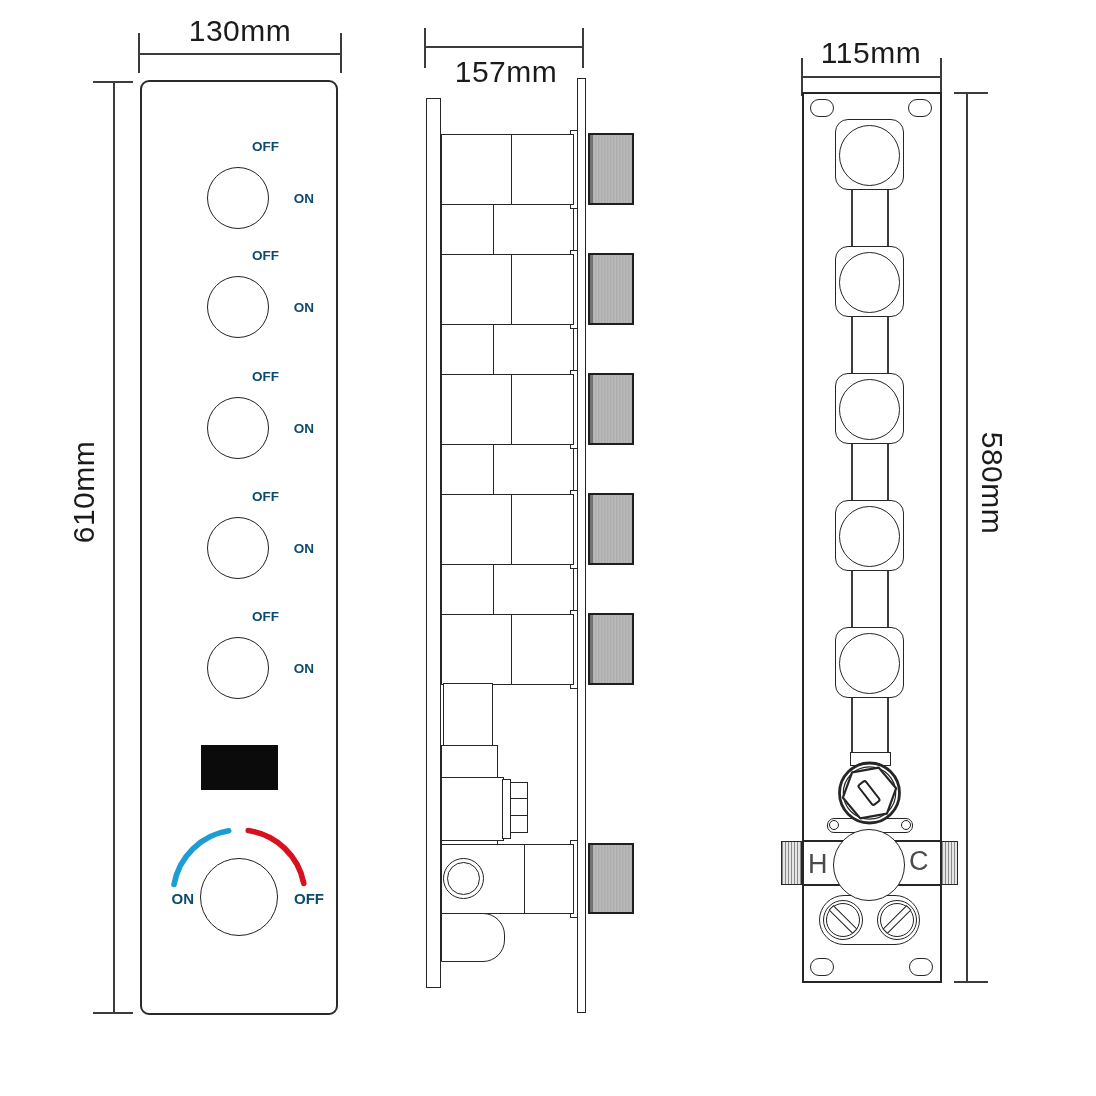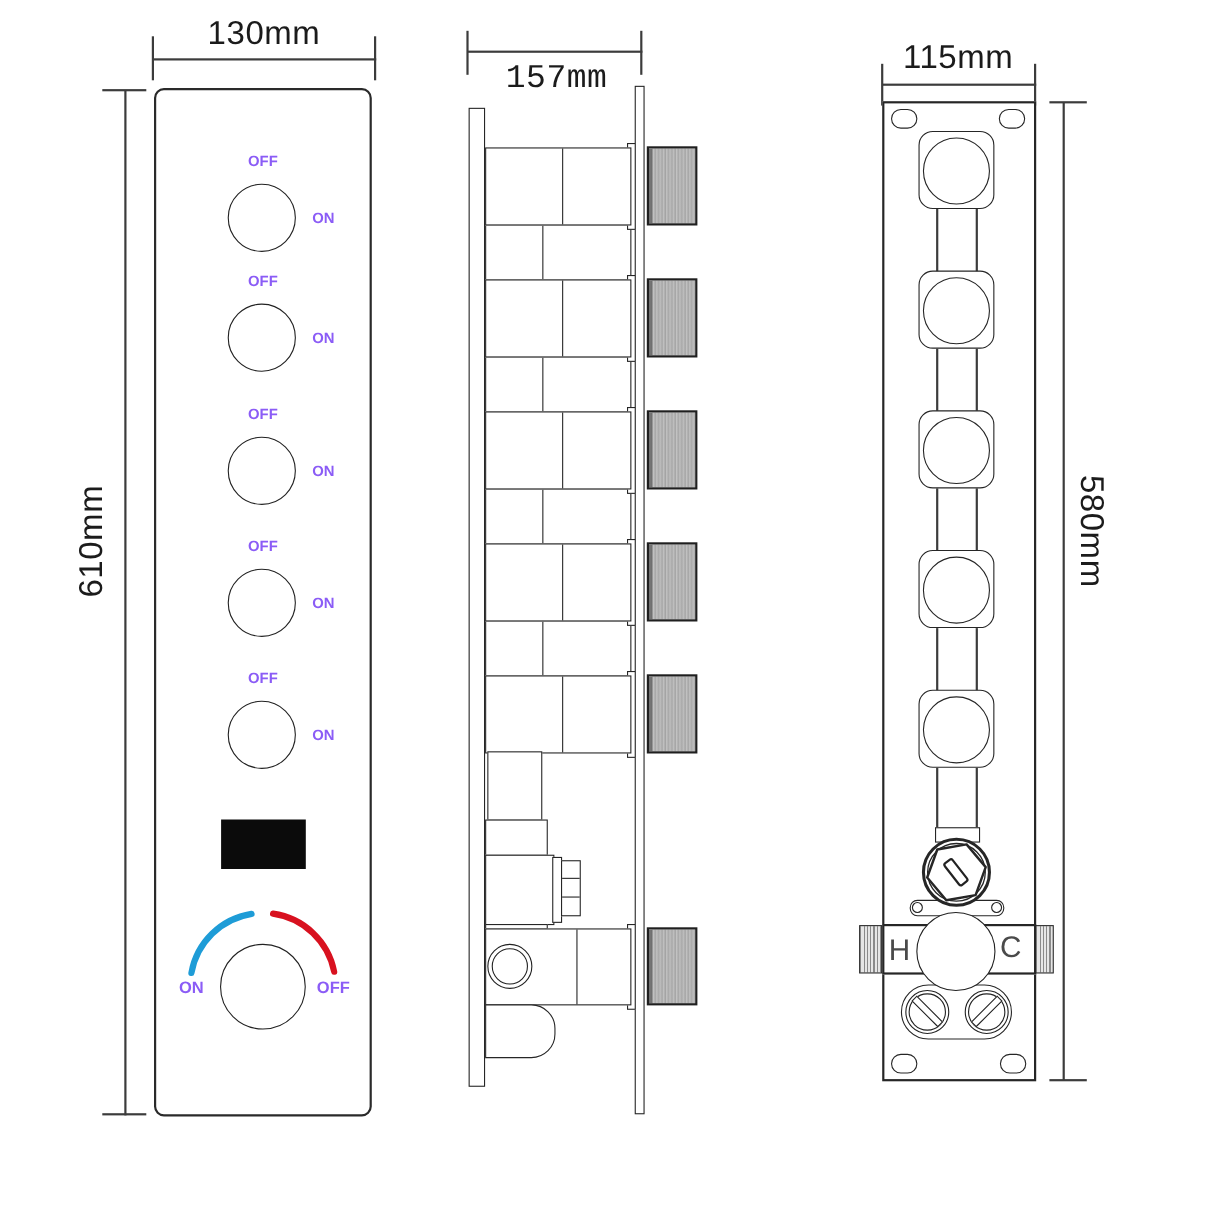--- a/index.html
+++ b/index.html
@@ -3,21 +3,21 @@
 <meta charset="utf-8">
 <style>
   html,body{margin:0;padding:0;background:#fff;}
   #canvas{position:relative;width:1096px;height:1096px;background:#fff;overflow:hidden;
           font-family:"Liberation Sans",sans-serif;color:#1c1c1c;}
   .ln{position:absolute;background:#3c3c3c;}
   .outline{position:absolute;box-sizing:border-box;background:#fff;border:1.8px solid #262626;}
   .dimtext{position:absolute;font-size:30px;color:#1b1b1b;text-align:center;letter-spacing:.5px;white-space:nowrap;}
   .rotccw{transform:rotate(-90deg);}
   .rotcw{transform:rotate(90deg);}
-  .small-label{position:absolute;font-weight:bold;font-size:13.5px;color:#8b5cf6;text-align:center;white-space:nowrap;}
+  .small-label{position:absolute;font-weight:bold;font-size:13.5px;color:#0c4a6e;text-align:right;white-space:nowrap;}
   .circle{position:absolute;box-sizing:border-box;border:1.6px solid #222;border-radius:50%;background:#fff;}
   .panel-front{position:absolute;box-sizing:border-box;border:2.4px solid #2a2a2a;border-radius:9px;background:#fff;}
   .panel-back{position:absolute;box-sizing:border-box;border:2.2px solid #262626;background:#fff;}
   .display{position:absolute;background:#0b0b0b;}
   .vdiv{position:absolute;top:0;bottom:0;width:0;border-left:1.8px solid #262626;}
   .gray-knob{position:absolute;box-sizing:border-box;border:2px solid #1f1f1f;
      background:repeating-linear-gradient(90deg,#a4a4a4 0px,#c2c2c2 1px,#b2b2b2 2px,#a8a8a8 3px);
      box-shadow:inset 3px 0 0 rgba(70,70,70,.6);}
   .flange{position:absolute;box-sizing:border-box;border:1.5px solid #262626;background:#fff;}
   .module{position:absolute;box-sizing:border-box;border:1.9px solid #262626;border-radius:13px;background:#fff;}
@@ -83,21 +83,21 @@
     <div class="small-label" style="left:154px;top:890px;width:40px;font-size:15px;">ON</div>
     <div class="circle" style="left:200px;top:858px;width:78px;height:78px;"></div>
     <div class="small-label" style="left:282px;top:890px;width:42px;font-size:15px;">OFF</div>
   </div>
 
   <div>
 
     <div class="ln" style="left:425px;top:46px;width:159px;height:2px;"></div>
     <div class="ln" style="left:424px;top:28px;width:2px;height:40px;"></div>
     <div class="ln" style="left:582px;top:28px;width:2px;height:40px;"></div>
-    <div class="dimtext" style="left:436px;top:55px;width:140px;font-family:Liberation Mono, monospace;">157mm</div>
+    <div class="dimtext" style="left:436px;top:55px;width:140px;">157mm</div>
 
     <div class="outline" style="left:426px;top:98px;width:15px;height:890px;"></div>
     <div class="outline" style="left:577px;top:78px;width:9px;height:935px;"></div>
 
     <div class="outline" style="left:441px;top:204px;width:133px;height:51px;">
         <div class="vdiv" style="left:51px;"></div>
       </div>
     <div class="outline" style="left:441px;top:324px;width:133px;height:51px;">
         <div class="vdiv" style="left:51px;"></div>
       </div>

